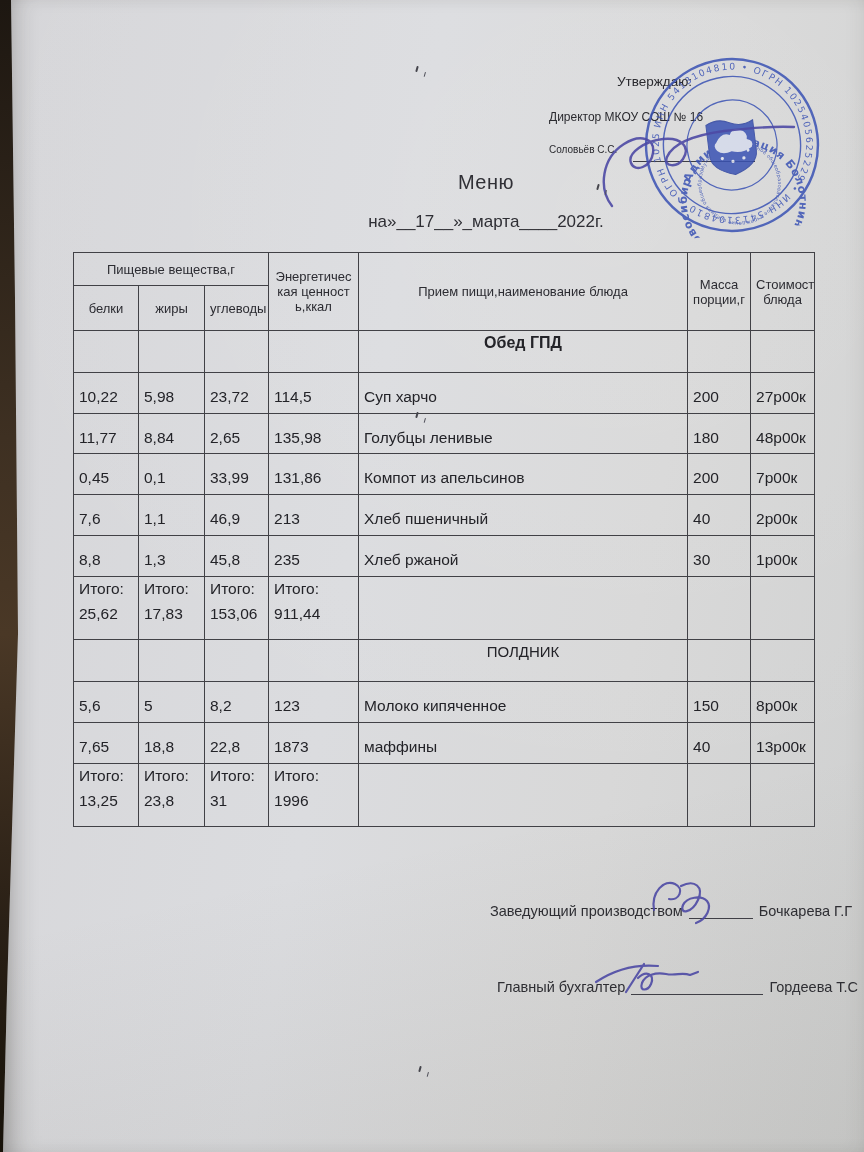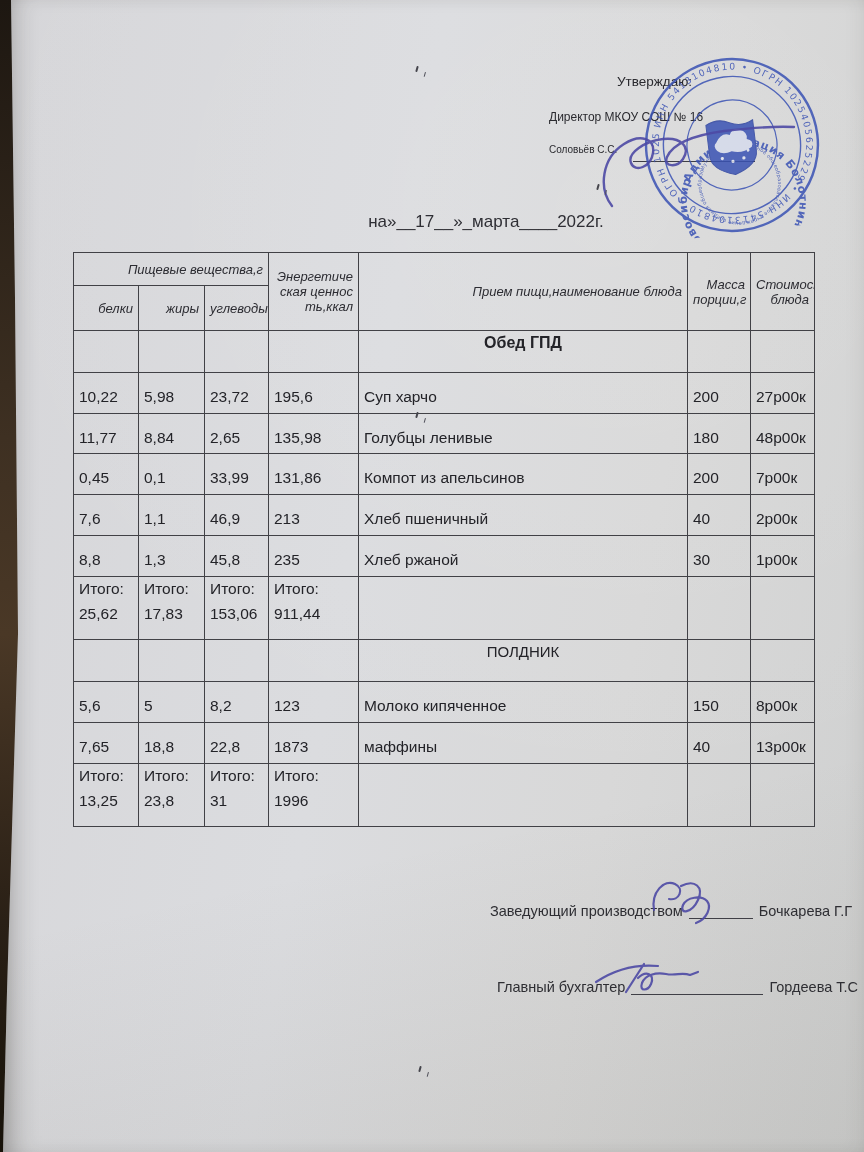--- a/index.html
+++ b/index.html
@@ -34,21 +34,21 @@
   .ink{stroke:#4d49a4;fill:none;stroke-linecap:round;stroke-linejoin:round;opacity:0.9;}
   
   table.menu{
     position:absolute;left:73px;top:252px;width:741px;height:575px;
     border-collapse:collapse;table-layout:fixed;
   }
   table.menu th,table.menu td{
     border:1.5px solid #414146;padding:3px 5px;vertical-align:top;
     font-size:15px;color:#232328;overflow:hidden;
   }
-  table.menu th{font-weight:normal;font-size:13px;text-align:right;color:#2c2c32;font-style:italic;}
+  table.menu th{font-weight:normal;font-size:13px;text-align:center;color:#2c2c32;}
   tr.hdr1{height:33px;}
   tr.hdr1 th{vertical-align:middle;}
   tr.hdr2{height:45px;}
   tr.hdr2 th{vertical-align:middle;}
   th.span2{vertical-align:top;padding-top:5px;}
   th.brk{word-break:break-all;}
   tr.row-section{height:41px;}
   td.section-title{text-align:center;font-size:15px;padding-top:6px;}
   tr.bold td.section-title{font-weight:bold;font-size:16px;}
   tr.row-data{height:40px;}
@@ -104,20 +104,21 @@
         <circle cx="22" cy="42" r="1.6" fill="#dfe3ee"></circle>
       <circle cx="33" cy="40" r="1.6" fill="#dfe3ee"></circle>
         <circle cx="38" cy="33" r="1.4" fill="#dfe3ee"></circle>
     </g>
   </svg>
 
   <svg class="abs dir-sig" width="210" height="100" viewBox="0 0 210 100">
     <path class="ink" stroke-width="2.4" d="M 16,90 C 2,72 6,42 28,28 C 45,17 59,23 57,37 C 55,51 39,57 35,47 C 31,37 49,25 67,23 C 85,21 95,31 87,43 C 81,52 67,51 71,41 C 77,27 99,19 128,15 C 152,12 172,10 198,11"></path>
   </svg>
 
+  <div class="abs doc-title">Меню</div>
   <div class="abs doc-date">на»__17__»_марта____2022г.</div>
 
   <table class="menu">
     <colgroup>
       <col style="width:65px">
         <col style="width:66px">
         <col style="width:64px">
       <col style="width:90px">
         <col style="width:329px">
         <col style="width:63px">
@@ -144,21 +145,21 @@
           <td></td>
           <td></td>
           <td class="section-title">Обед ГПД</td>
           <td></td>
           <td></td>
         </tr>
         <tr class="row-data">
           <td>10,22</td>
           <td>5,98</td>
           <td>23,72</td>
-          <td>195,6</td>
+          <td>114,5</td>
           <td>Суп харчо</td>
           <td>200</td>
           <td>27р00к</td>
         </tr>
         <tr class="row-data">
           <td>11,77</td>
           <td>8,84</td>
           <td>2,65</td>
           <td>135,98</td>
           <td>Голубцы ленивые</td>

